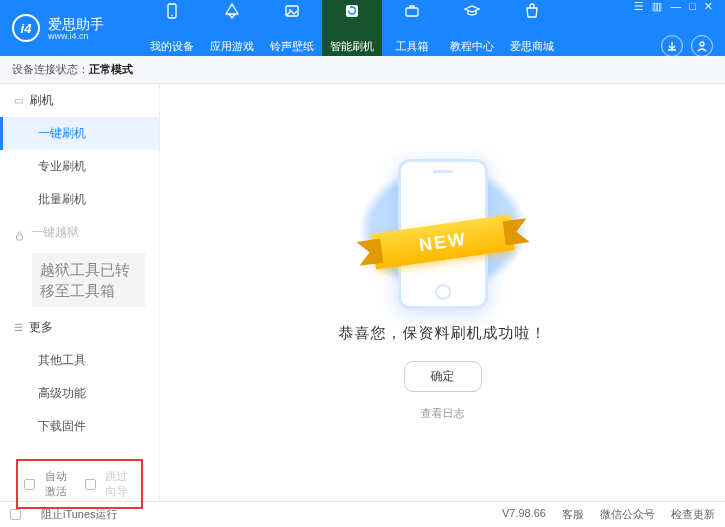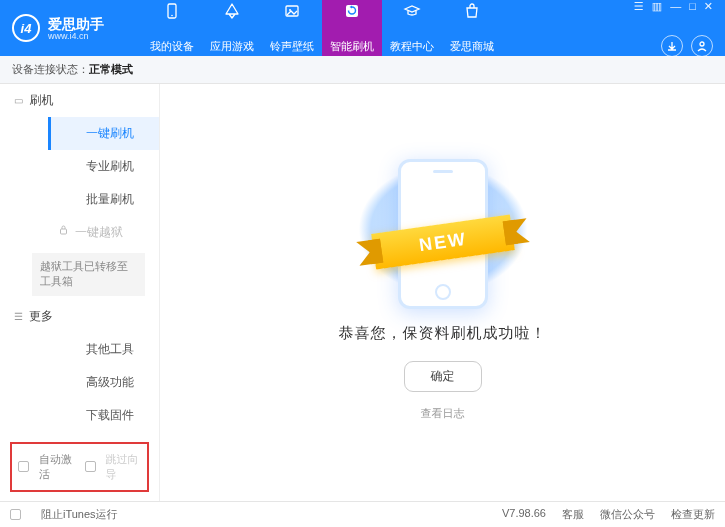--- a/index.html
+++ b/index.html
@@ -1,41 +1,41 @@
 <!DOCTYPE html>
 <html><head>
 <meta charset="utf-8">
 <style>
 * { margin: 0; padding: 0; box-sizing: border-box; font-family: "Microsoft YaHei", Arial, sans-serif; }
 body { width: 725px; height: 527px; overflow: hidden; background: #fff; }
 .titlebar { height: 56px; background: #1a85ff; color: #fff; display: flex; align-items: center; padding: 0 12px; }
 .logo-wrap { display: flex; align-items: flex-end; gap: 8px; width: 130px; }
 .logo-circle { width: 28px; height: 28px; border: 2px solid #fff; border-radius: 50%; display: flex; align-items: center; justify-content: center; font-style: italic; font-weight: bold; font-size: 13px; }
 .logo-text { display: flex; flex-direction: column; line-height: 1.1; }
-.app-name { font-size: 14px; font-weight: bold; }
+.app-name { font-size: 14px; font-weight: normal; }
 .app-url { font-size: 9px; opacity: 0.85; }
 .topnav { display: flex; height: 100%; }
 .topnav-item { width: 60px; height: 100%; display: flex; flex-direction: column; align-items: center; justify-content: center; gap: 19px; font-size: 11px; cursor: pointer; }
-.topnav-item.active { background: #a21caf; }
+.topnav-item.active { background: #14532d; }
 .topnav-icon { width: 18px; height: 18px; display: flex; align-items: center; justify-content: center; }
 .title-right { margin-left: auto; display: flex; align-items: center; gap: 10px; }
 .winctrl { display: flex; gap: 8px; font-size: 11px; margin-bottom: 18px; }
 .winctrl span { cursor: pointer; opacity: 0.9; }
 .circ-btn { width: 22px; height: 22px; border: 1.5px solid rgba(255,255,255,0.7); border-radius: 50%; display: flex; align-items: center; justify-content: center; cursor: pointer; }
 .statusbar { height: 28px; background: #f5f7fa; border-bottom: 1px solid #e5e5e5; display: flex; align-items: center; padding: 12px 12px; font-size: 11px; color: #555; }
 .statusbar b { color: #222; }
 .main { display: flex; height: 417px; }
 .sidebar { width: 160px; border-right: 1px solid #eee; display: flex; flex-direction: column; font-size: 12px; color: #555; }
 .side-section { display: flex; align-items: center; gap: 6px; padding: 8px 14px; color: #444; }
-.side-item { padding: 8px 24px 8px 38px; cursor: pointer; color: #555; margin-left: 48px; }
+.side-item { padding: 8px 24px 8px 38px; cursor: pointer; color: #555; }
 .side-item.active { background: #eaf3ff; border-left: 3px solid #1a85ff; color: #1a85ff; padding-left: 35px; }
-.side-locked { display:flex; align-items:flex-start; gap:6px; padding: 8px 14px; color: #bbb; margin-left: 44px; }
-.side-note { margin: 4px 14px 4px 32px; padding: 6px 8px; background: #f4f4f4; font-size: 11px; color: #888; line-height: 1.4; }
+.side-locked { display:flex; align-items:flex-end; gap:6px; padding: 8px 14px; color: #bbb; }
+.side-note { margin: 4px 14px 4px 32px; padding: 6px 8px; background: #f4f4f4; font-size: 15px; color: #888; line-height: 1.4; }
 .side-bottom { margin-top: auto; }
-.check-row { border: 2px solid #e03a3a; margin: 10px; padding: 8px 6px; display: flex; gap: 10px; font-size: 11px; color: #888; align-items: center; }
+.check-row { border: 2px solid #e03a3a; margin: 16px; padding: 8px 6px; display: flex; gap: 10px; font-size: 11px; color: #888; align-items: center; }
 .cb { width: 11px; height: 11px; border: 1px solid #bbb; border-radius: 2px; flex-shrink: 0; }
 .device-box { padding: 6px 10px 10px; }
 .content { flex: 1; display: flex; flex-direction: column; align-items: center; justify-content: center; position: relative; }
 .illus { width: 140px; height: 180px; position: relative; margin-top: -20px; }
 .blob { position: absolute; width: 170px; height: 130px; background: radial-gradient(ellipse at center, #6ab4ff 0%, #4a9eff 60%, transparent 70%); border-radius: 50%; top: 20px; left: -15px; opacity: 0.35; }
 .phone { position: absolute; width: 90px; height: 150px; background: #fff; border: 3px solid #d5e8ff; border-radius: 12px; left: 25px; top: 15px; box-shadow: 0 4px 20px rgba(60,130,255,0.25); }
 .phone::before { content:""; position:absolute; width: 20px; height: 3px; background: #d5e8ff; top: 8px; left: 50%; transform: translateX(-50%); border-radius: 2px; }
 .phone::after { content:""; position:absolute; width: 12px; height: 12px; border: 2px solid #d5e8ff; border-radius: 50%; bottom: 6px; left: 50%; transform: translateX(-50%); }
 .ribbon { position: absolute; top: 80px; left: 0px; width: 140px; height: 36px; background: linear-gradient(#ffd93d, #ffb800); transform: rotate(-8deg); display: flex; align-items: center; justify-content: center; color: #fff; font-weight: 900; font-size: 18px; letter-spacing: 2px; box-shadow: 0 3px 8px rgba(255,184,0,0.5); }
 .ribbon::before, .ribbon::after { content:""; position:absolute; width:0; height:0; border: 12px solid #e09a00; top: 6px; }
@@ -95,20 +95,29 @@
             <rect x="3" y="3" width="12" height="12" rx="2" fill="#fff"></rect>
             <path d="M9 5 A3.5 3.5 0 1 1 5.5 8.5" fill="none" stroke="#1a85ff" stroke-width="1.5"></path>
             <path d="M9 3.5 L9 6.5 L6.5 5" fill="#1a85ff"></path>
           </svg>
         </span>
       <span>智能刷机</span>
     </div>
     <div class="topnav-item">
       <span class="topnav-icon">
           <svg width="18" height="18" viewBox="0 0 18 18">
+            <rect x="3" y="6" width="12" height="8" rx="1" fill="none" stroke="#fff" stroke-width="1.3"></rect>
+            <path d="M7 6 V4 H11 V6" fill="none" stroke="#fff" stroke-width="1.3"></path>
+          </svg>
+        </span>
+      <span>工具箱</span>
+    </div>
+    <div class="topnav-item">
+      <span class="topnav-icon">
+          <svg width="18" height="18" viewBox="0 0 18 18">
             <path d="M2 7 L9 4 L16 7 L9 10 Z" fill="none" stroke="#fff" stroke-width="1.3"></path>
             <path d="M5 8.5 V12 Q9 14 13 12 V8.5" fill="none" stroke="#fff" stroke-width="1.3"></path>
           </svg>
         </span>
       <span>教程中心</span>
     </div>
     <div class="topnav-item">
       <span class="topnav-icon">
           <svg width="18" height="18" viewBox="0 0 18 18">
             <path d="M4 6 H14 L13 15 H5 Z M7 6 V4 A2 2 0 0 1 11 4 V6" fill="none" stroke="#fff" stroke-width="1.3"></path>

